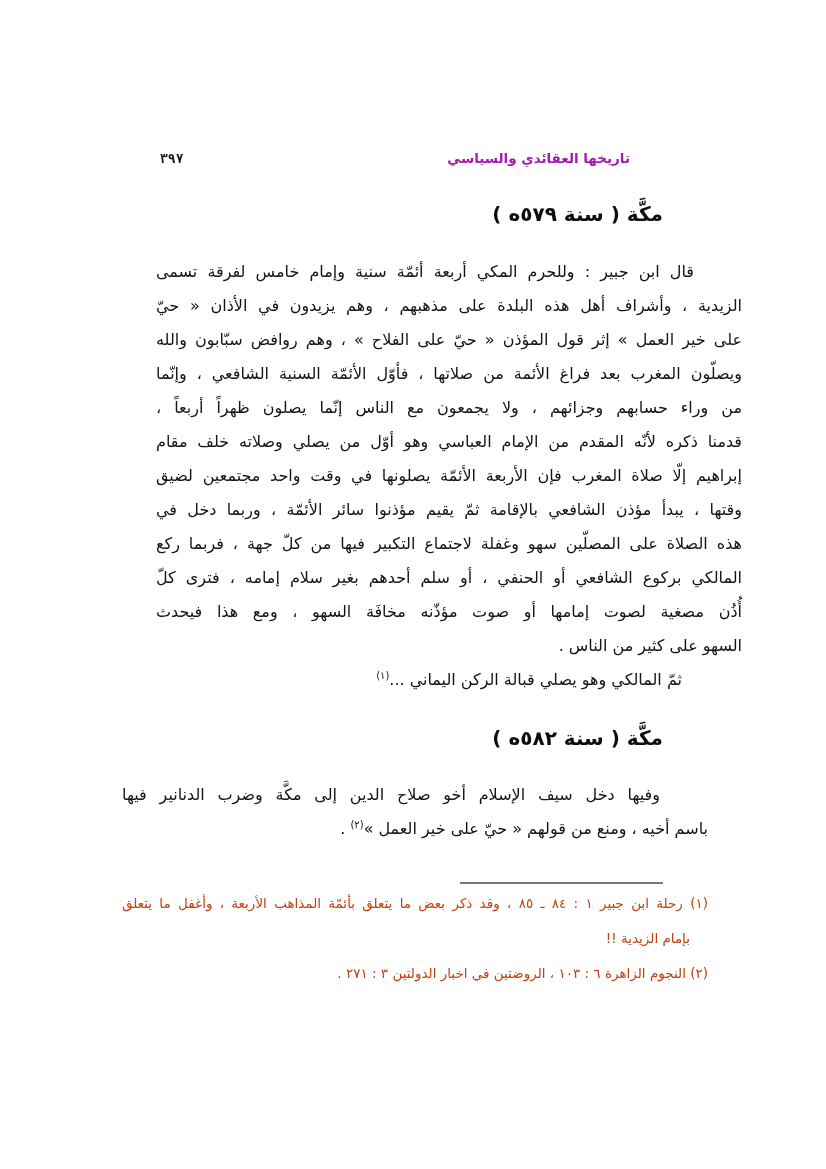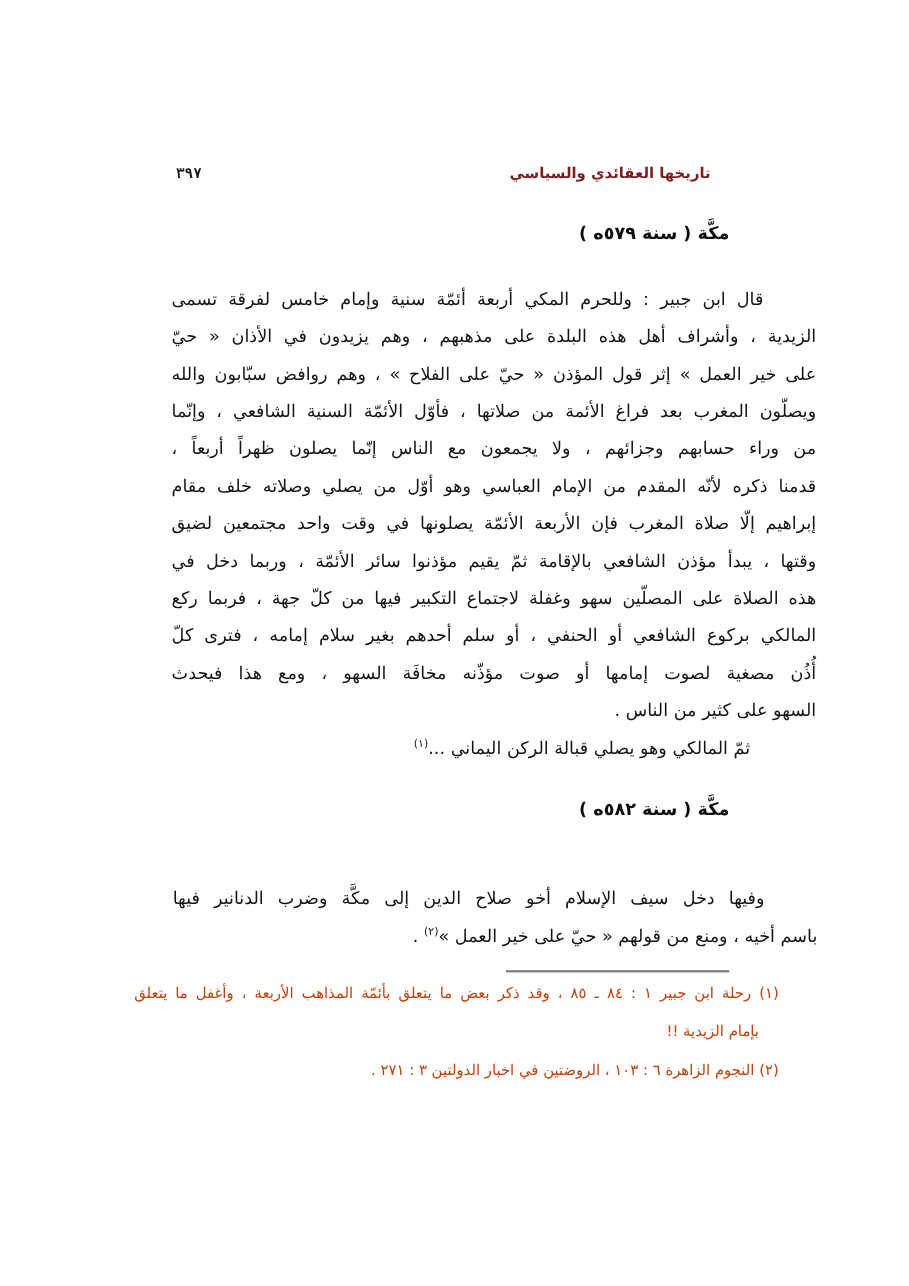--- a/index.html
+++ b/index.html
@@ -7,45 +7,45 @@
     position:relative;
     width:826px;height:1169px;
     background:#ffffff;
     font-family:"DejaVu Sans", sans-serif;
     color:#111;
     direction:rtl;
     overflow:hidden;
   }
   
   .running-title{
-    position:absolute;top:150px;right:180px;
-    font-size:13.5px;font-weight:bold;color:#7f1d1d;
+    position:absolute;top:150px;right:196px;
+    font-size:13.5px;font-weight:bold;color:#a21caf;
     white-space:nowrap;
   }
   .page-number{
     position:absolute;top:151px;left:160px;
     font-size:13px;font-weight:bold;color:#151515;
     direction:rtl;
     font-family:Liberation Mono, monospace;
   }
   
   .section-heading{
     position:absolute;right:163px;
-    font-size:16px;font-weight:bold;color:#0d0d0d;
+    font-size:20px;font-weight:bold;color:#0d0d0d;
     white-space:nowrap;
   }
   .heading-1{top:202px;}
   .heading-2{top:726px;margin-left:23px;}
   
   .para{
     position:absolute;left:122px;width:586px;
     font-size:16px;color:#141414;
   }
   .para-1{top:255px;margin-left:34px;}
-  .para-2{top:800px;margin-left:35px;}
+  .para-2{top:778px;}
   .bline{
     height:34px;line-height:34px;
     direction:rtl;
     white-space:nowrap;
   }
   .just{
     text-align:justify;
     text-align-last:justify;
     white-space:normal;
   }

